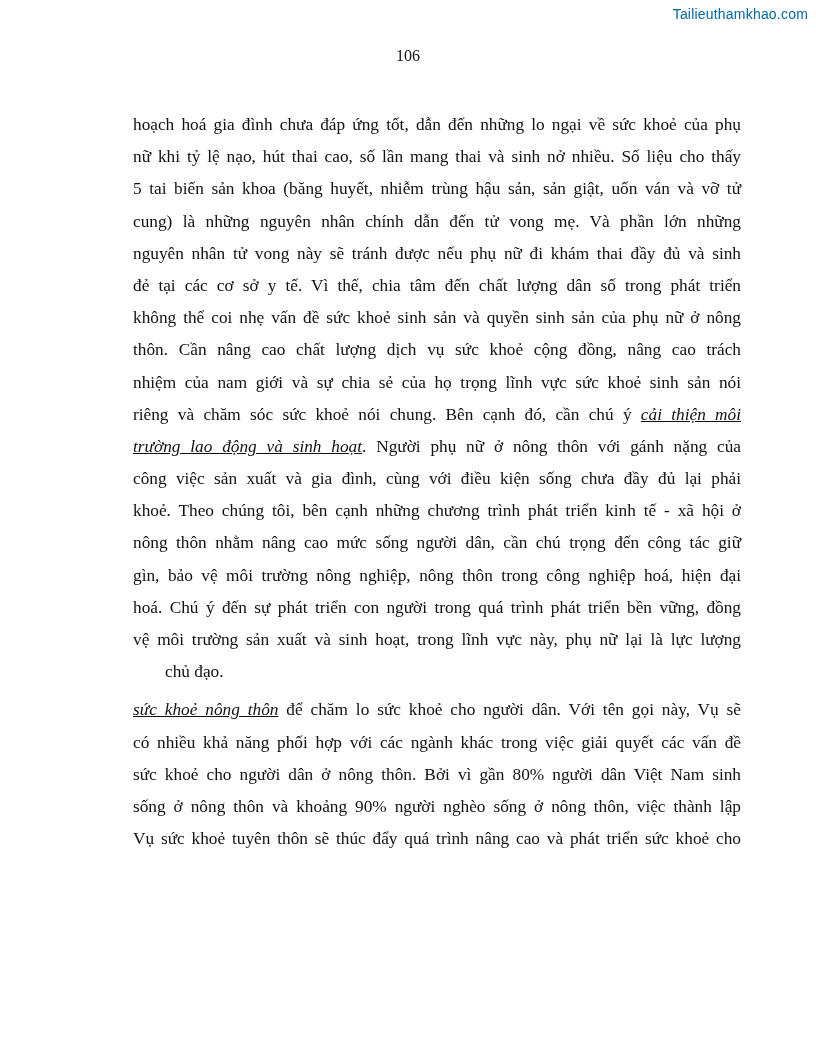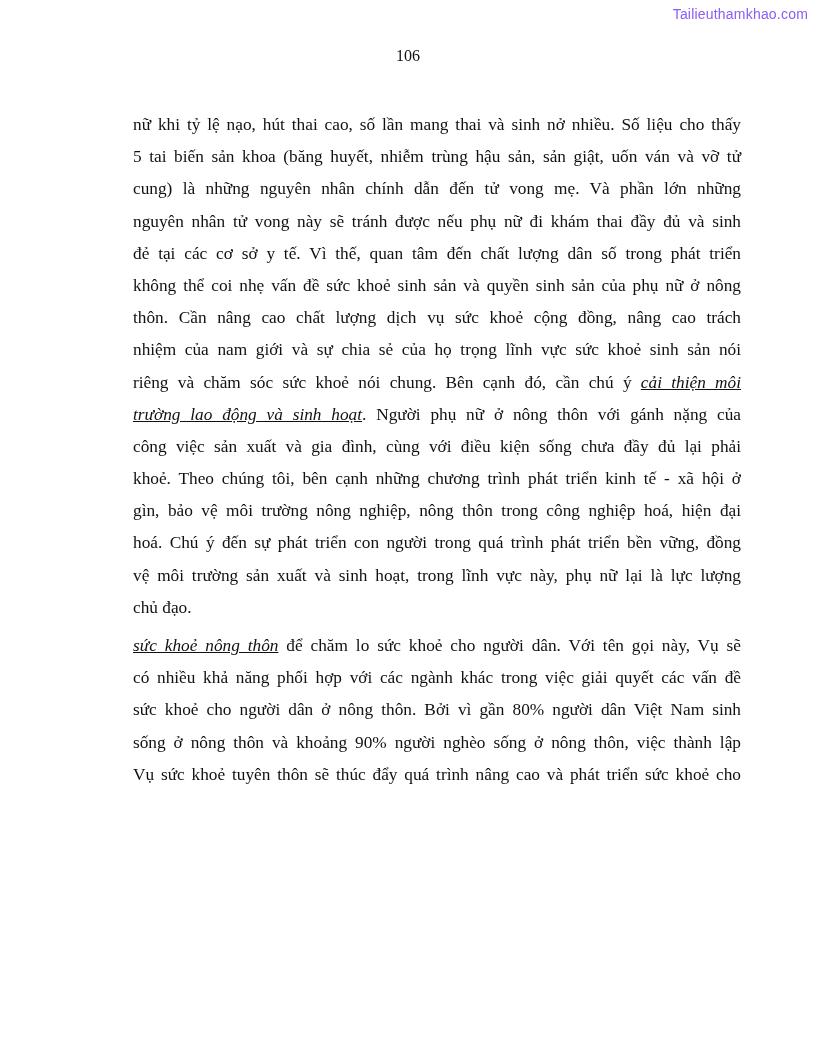--- a/index.html
+++ b/index.html
@@ -1,58 +1,60 @@
 <!DOCTYPE html>
 <html><head>
 <meta charset="utf-8">
 <style>
   html, body { margin: 0; padding: 0; background: #ffffff; }
   body { width: 816px; height: 1056px; position: relative; overflow: hidden; }
   .watermark {
     position: absolute; top: 6px; right: 8px;
     font-family: "Liberation Sans", sans-serif; font-size: 14px;
-    color: #8b5cf6; letter-spacing: 0.2px;
+    color: #0369a1; letter-spacing: 0.2px;
   }
   .page-number {
     position: absolute; top: 47px; left: 0; width: 816px; text-align: center;
     font-family: "Liberation Serif", serif; font-size: 16px; color: #111;
   }
   .body-text {
     position: absolute; left: 133px; top: 109px; width: 608px;
     font-family: "Liberation Serif", serif; font-size: 17.3px; color: #111;
     line-height: 32.2px;
   }
   .line {
     display: block; white-space: nowrap; text-align: justify; text-align-last: justify;
     height: 32.2px;
   }
-  .line.last { text-align-last: left; }
+  .line.last { text-align-last: left; margin-left: 32px; }
   .para-gap { height: 6px; }
   em { font-style: italic; text-decoration: underline; }
 </style>
 </head>
 <body>
 
 <div class="watermark">Tailieuthamkhao.com</div>
 <div class="page-number">106</div>
 
 <div class="body-text" id="body-text">
     <div>
+      <span class="line"><span>hoạch hoá gia đình chưa đáp ứng tốt, dẫn đến những lo ngại về sức khoẻ của phụ</span></span>
       <span class="line"><span>nữ khi tỷ lệ nạo, hút thai cao, số lần mang thai và sinh nở nhiều. Số liệu cho thấy</span></span>
       <span class="line"><span>5 tai biến sản khoa (băng huyết, nhiễm trùng hậu sản, sản giật, uốn ván và vỡ tử</span></span>
       <span class="line"><span>cung) là những nguyên nhân chính dẫn đến tử vong mẹ. Và phần lớn những</span></span>
       <span class="line"><span>nguyên nhân tử vong này sẽ tránh được nếu phụ nữ đi khám thai đầy đủ và sinh</span></span>
-      <span class="line"><span>đẻ tại các cơ sở y tế. Vì thế, quan tâm đến chất lượng dân số trong phát triển</span></span>
+      <span class="line"><span>đẻ tại các cơ sở y tế. Vì thế, chia tâm đến chất lượng dân số trong phát triển</span></span>
       <span class="line"><span>không thể coi nhẹ vấn đề sức khoẻ sinh sản và quyền sinh sản của phụ nữ ở nông</span></span>
       <span class="line"><span>thôn. Cần nâng cao chất lượng dịch vụ sức khoẻ cộng đồng, nâng cao trách</span></span>
       <span class="line"><span>nhiệm của nam giới và sự chia sẻ của họ trọng lĩnh vực sức khoẻ sinh sản nói</span></span>
       <span class="line"><span>riêng và chăm sóc sức khoẻ nói chung. Bên cạnh đó, cần chú ý </span><em>cải thiện môi</em></span>
       <span class="line"><em>trường lao động và sinh hoạt</em><span>. Người phụ nữ ở nông thôn với gánh nặng của</span></span>
       <span class="line"><span>công việc sản xuất và gia đình, cùng với điều kiện sống chưa đầy đủ lại phải</span></span>
       <span class="line"><span>khoẻ. Theo chúng tôi, bên cạnh những chương trình phát triển kinh tế - xã hội ở</span></span>
+      <span class="line"><span>nông thôn nhằm nâng cao mức sống người dân, cần chú trọng đến công tác giữ</span></span>
       <span class="line"><span>gìn, bảo vệ môi trường nông nghiệp, nông thôn trong công nghiệp hoá, hiện đại</span></span>
       <span class="line"><span>hoá. Chú ý đến sự phát triển con người trong quá trình phát triển bền vững, đồng</span></span>
       <span class="line"><span>vệ môi trường sản xuất và sinh hoạt, trong lĩnh vực này, phụ nữ lại là lực lượng</span></span>
       <span class="line last"><span>chủ đạo.</span></span>
     </div>
     <div class="para-gap"></div>
     <div>
       <span class="line"><em>sức khoẻ nông thôn</em><span> để chăm lo sức khoẻ cho người dân. Với tên gọi này, Vụ sẽ</span></span>
       <span class="line"><span>có nhiều khả năng phối hợp với các ngành khác trong việc giải quyết các vấn đề</span></span>
       <span class="line"><span>sức khoẻ cho người dân ở nông thôn. Bởi vì gần 80% người dân Việt Nam sinh</span></span>

